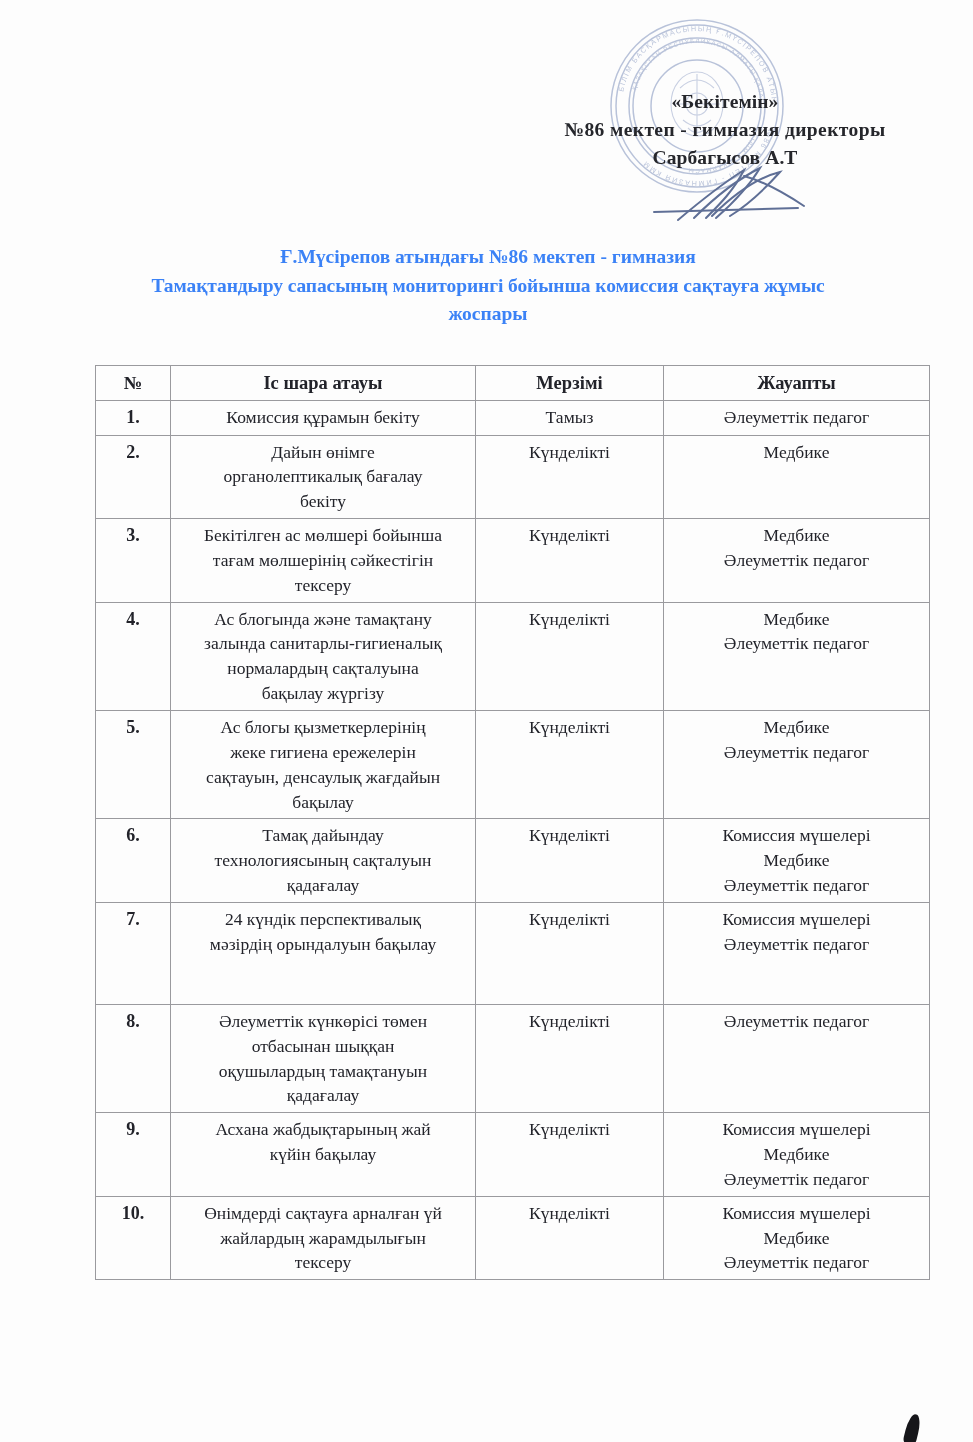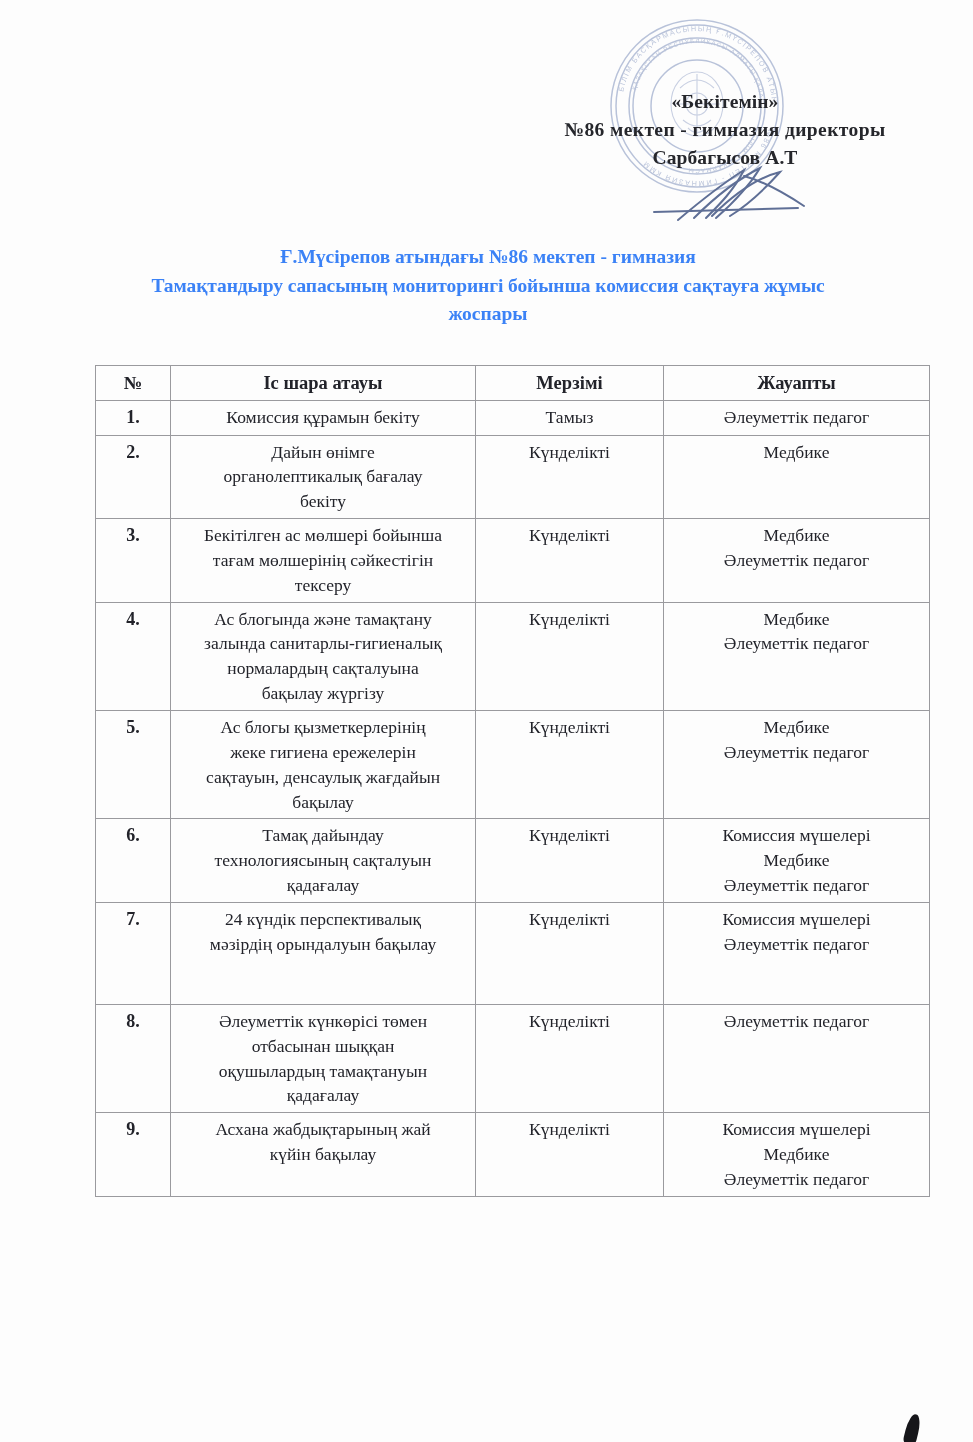--- a/index.html
+++ b/index.html
@@ -339,19 +339,33 @@
           <span class="name-line">күйін бақылау</span>
         </td>
         <td class="col-term">Күнделікті</td>
         <td class="col-resp">
           <span class="resp-line">Комиссия мүшелері</span>
           <span class="resp-line">Медбике</span>
           <span class="resp-line">Әлеуметтік педагог</span>
         </td>
       </tr>
 
+      <tr class="row-h10">
+        <td class="col-num">10.</td>
+        <td class="col-name">
+          <span class="name-line">Өнімдерді сақтауға арналған үй</span>
+          <span class="name-line">жайлардың жарамдылығын</span>
+          <span class="name-line">тексеру</span>
+        </td>
+        <td class="col-term">Күнделікті</td>
+        <td class="col-resp">
+          <span class="resp-line">Комиссия мүшелері</span>
+          <span class="resp-line">Медбике</span>
+          <span class="resp-line">Әлеуметтік педагог</span>
+        </td>
+      </tr>
 
     </tbody>
   </table>
 
   <div class="scan-mark"></div>
 
 </div>
 
 </body></html>

